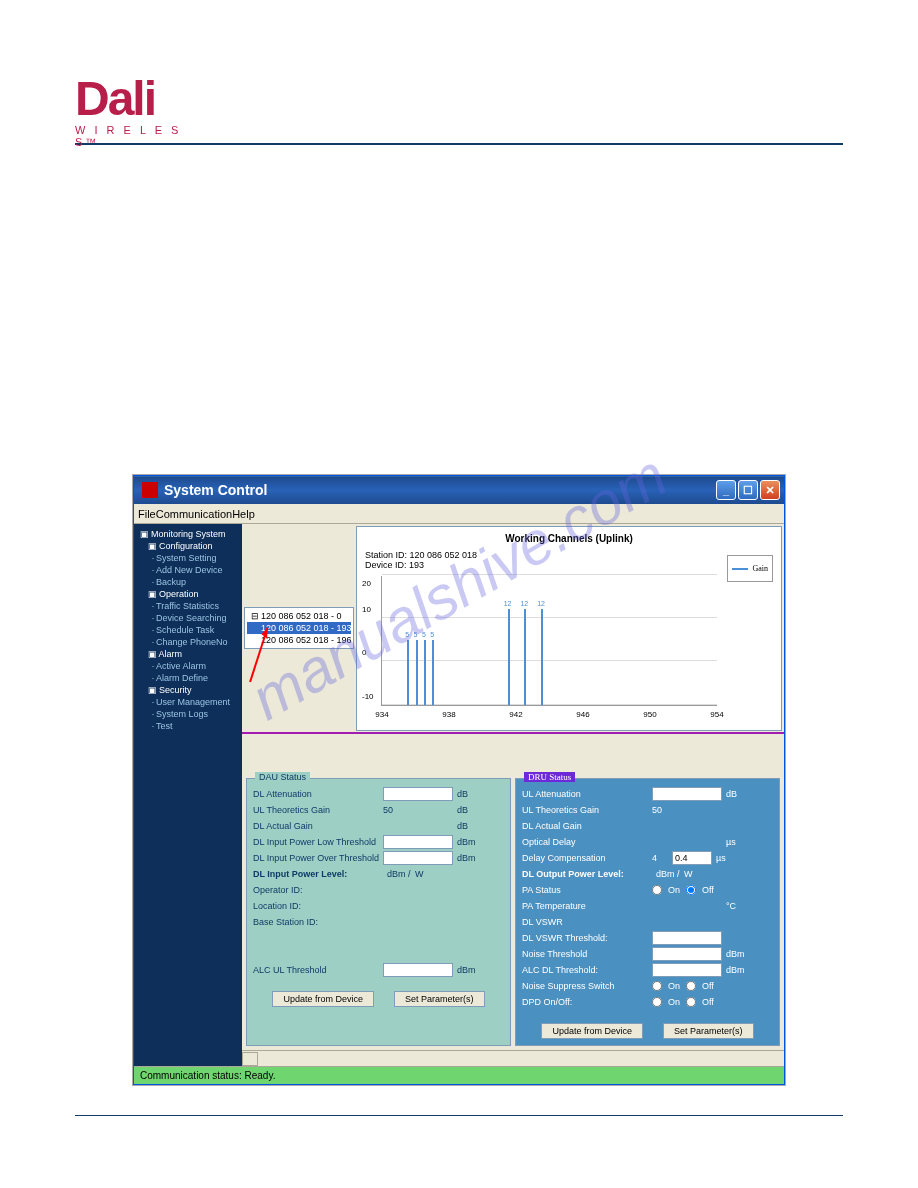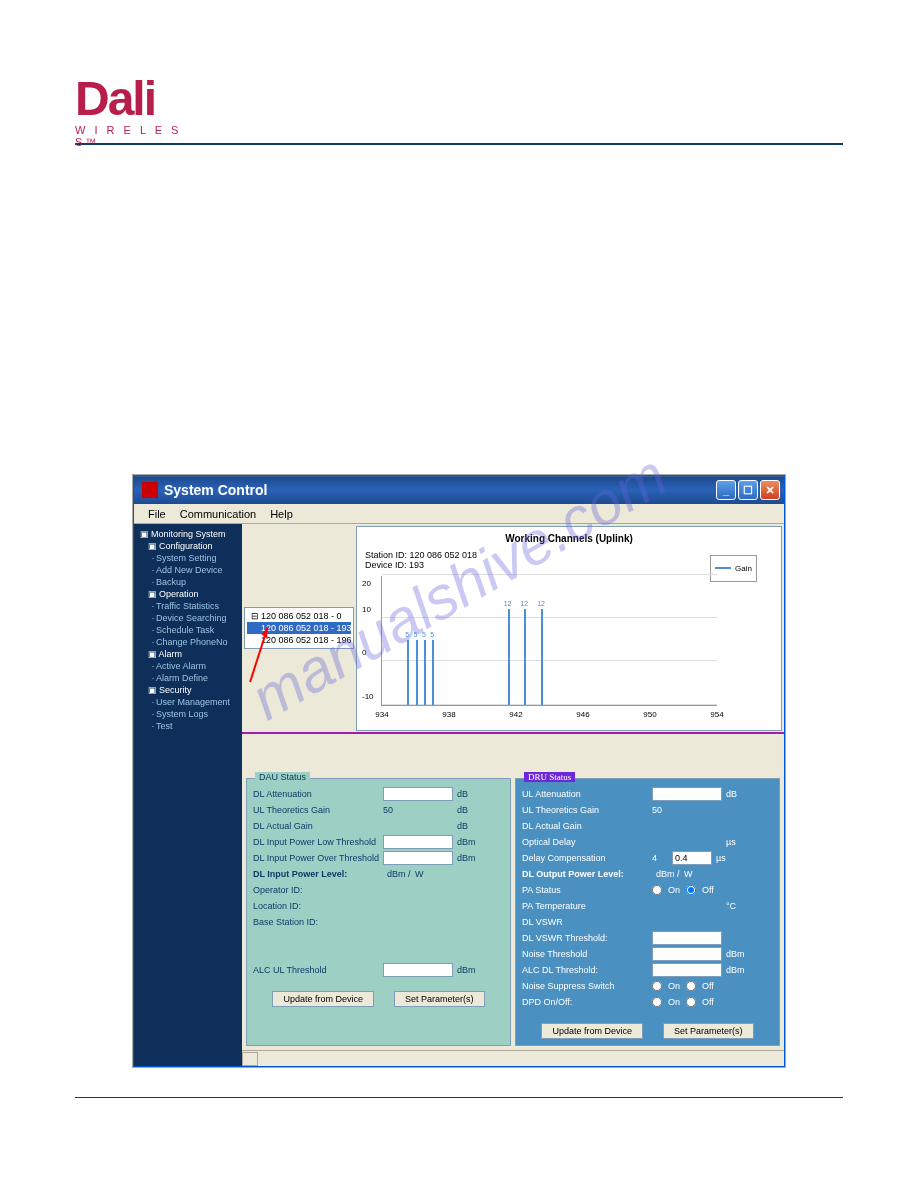--- a/index.html
+++ b/index.html
@@ -15,21 +15,21 @@
   .watermark { position: absolute; top: 50%; left: 50%; transform: translate(-50%, -60%) rotate(-30deg); font-size: 60px; color: rgba(100,100,220,0.35); font-style: italic; pointer-events: none; z-index: 100; white-space: nowrap; }
   
   .window { width: 652px; margin: 330px auto 0 auto; border: 1px solid #0054e3; box-shadow: 0 0 0 1px #aaa; position: relative; background: #ece9d8; }
   .titlebar { height: 28px; background: linear-gradient(#3a6ea5, #1e4b8f 5%, #2962b8 50%, #1e4b8f); display: flex; align-items: center; padding: 0 4px 0 8px; }
   .titlebar-icon { width: 16px; height: 16px; background: #c00; margin-right: 6px; display: inline-block; }
   .titlebar-text { color: #fff; font-weight: bold; font-size: 14px; flex: 1; }
   .titlebar-btns { display: flex; gap: 2px; }
   .tbtn { width: 20px; height: 20px; background: linear-gradient(#5f9ee8, #2d6bc0); border: 1px solid #fff; border-radius: 3px; color: #fff; font-weight: bold; font-size: 11px; display: flex; align-items: center; justify-content: center; cursor: pointer; }
   .tbtn.close { background: linear-gradient(#e88f5f, #d04020); }
   
-  .menubar { height: 20px; background: #ece9d8; border-bottom: 1px solid #aca899; display: flex; align-items: center; padding-left: 14px; gap: 14px; font-size: 11px; }
+  .menubar { height: 20px; background: #ece9d8; border-bottom: 1px solid #aca899; display: flex; align-items: center; padding-left: 4px; font-size: 11px; }
   .menubar span { cursor: pointer; }
   
   .main-area { display: flex; background: #ece9d8; }
   .sidebar { width: 108px; background: #0d2f5a; color: #fff; padding: 4px 4px; font-size: 9px; min-height: 450px; }
   .tree-node { padding: 1px 0 1px 2px; cursor: pointer; }
   .tree-sub { padding-left: 12px; color: #9bc4e2; }
   .tree-dash { display: inline-block; width: 6px; text-align: center; }
   
   .content { flex: 1; display: flex; flex-direction: column; }
   .upper { display: flex; height: 210px; border-bottom: 2px solid #a21caf; align-items: center; }
@@ -40,21 +40,21 @@
   
   .chart-area { flex: 1; background: #fff; border: 1px solid #7f9db9; margin: 2px 2px 2px 0; padding: 4px; position: relative; }
   .chart-title { text-align: center; font-weight: bold; font-size: 10px; margin: 2px 0 6px 0; }
   .chart-sub { font-size: 9px; margin-left: 4px; }
   .chart-plot { position: relative; height: 130px; margin: 6px 60px 20px 20px; border-left: 1px solid #999; border-bottom: 1px solid #999; }
   .grid-h { position: absolute; left: 0; right: 0; border-top: 1px solid #ddd; }
   .ytick { position: absolute; left: -20px; font-size: 8px; transform: translateY(-50%); }
   .xtick { position: absolute; bottom: -14px; font-size: 8px; transform: translateX(-50%); }
   .spike { position: absolute; bottom: 0; width: 2px; background: #4a90d9; }
   .spike-lbl { position: absolute; font-size: 7px; text-align: center; transform: translateX(-50%); color: #4a90d9; }
-  .legend { position: absolute; top: 28px; right: 24px; border: 1px solid #999; padding: 8px 4px; font-size: 8px; background: #fff; }
+  .legend { position: absolute; top: 28px; right: 8px; border: 1px solid #999; padding: 8px 4px; font-size: 8px; background: #fff; font-family: Liberation Serif, serif; }
   .legend-line { display: inline-block; width: 16px; height: 2px; background: #4a90d9; vertical-align: middle; margin-right: 4px; }
   
   .lower { display: flex; padding: 4px; gap: 4px; margin-top: 40px; }
   .panel { flex: 1; border: 1px solid #7f9db9; padding: 6px; font-size: 9px; position: relative; }
   .panel.dau { background: #9ecfc5; color: #0d3b66; }
   .panel.dru { background: #4a90c0; color: #fff; }
   .panel-title { position: absolute; top: -7px; left: 8px; padding: 0 4px; font-size: 9px; }
   .panel.dau .panel-title { background: #9ecfc5; }
   .panel.dru .panel-title { background: #6d28d9; font-family: Liberation Serif, serif; }
   .row { display: flex; align-items: center; margin: 2px 0; min-height: 14px; }
@@ -311,16 +311,19 @@
             </div>
           </div>
         </div>
 
         <div class="bottom-scroll">
           <div class="scroll-arrow"></div>
         </div>
       </div>
     </div>
 
+    <div class="statusbar">
+      <span>Communication status: Ready.</span>
+    </div>
   </div>
 
   <div class="hr-line2"></div>
 </div>
 
 </body></html>

